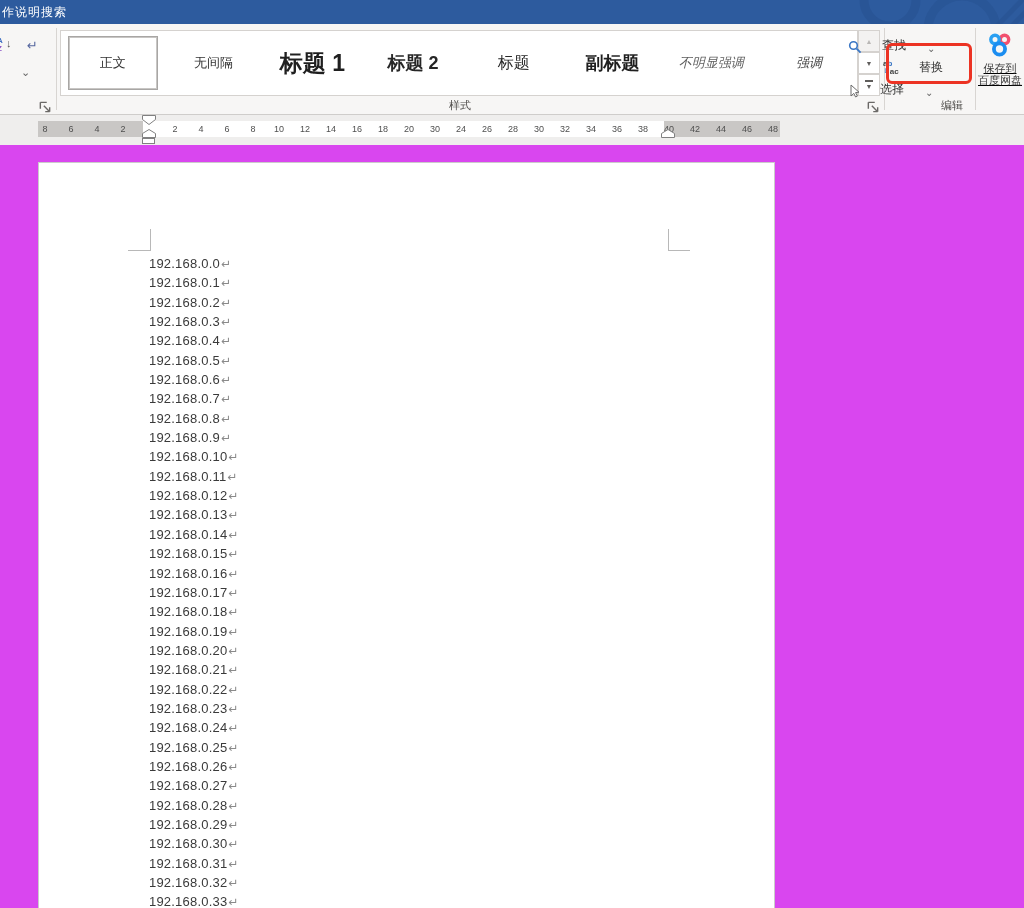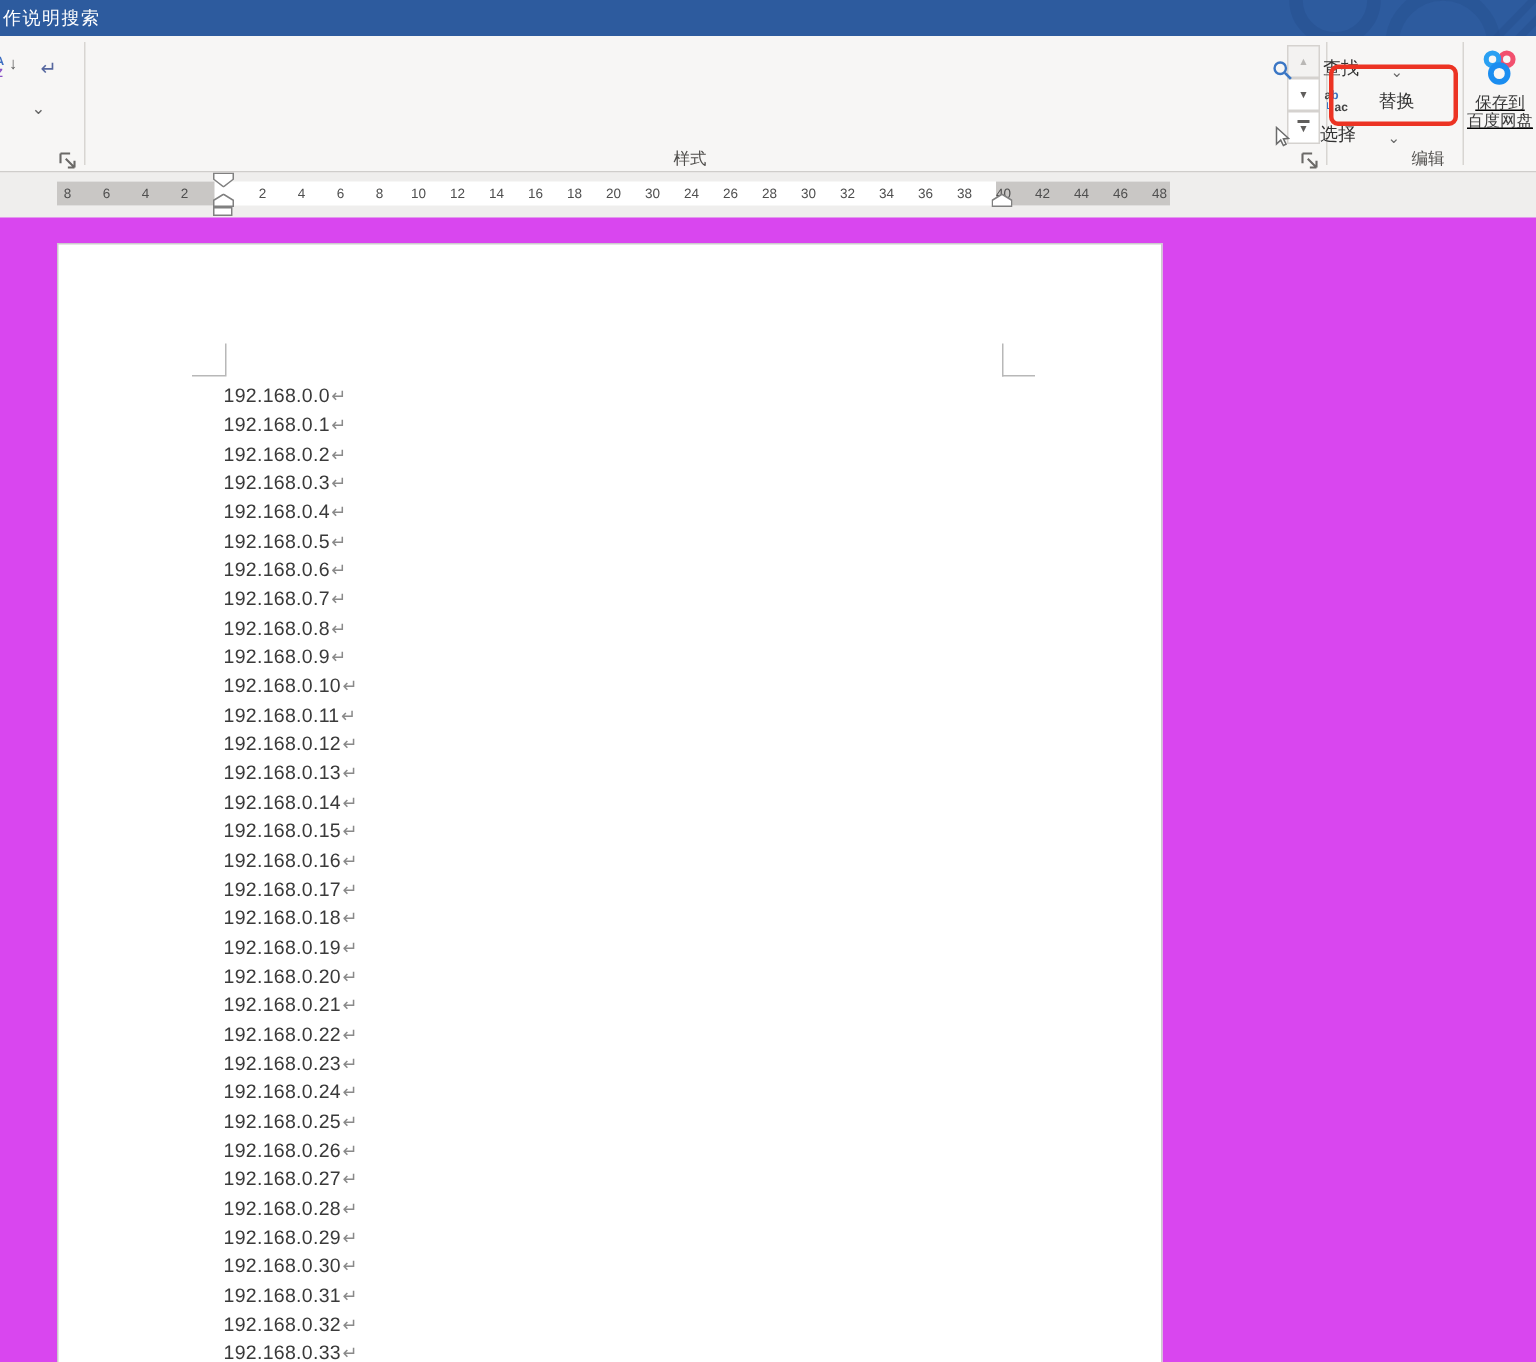--- a/index.html
+++ b/index.html
@@ -109,20 +109,32 @@
       <span class="arr">↓</span>
     </span>
     <span class="marks-icon">↵</span>
     <span class="chev-plain">⌄</span>
     <svg class="launcher" style="left:38px; top:76px;" viewBox="0 0 12 12">
       <path d="M2,2 H7.5 M2,2 V7.5" stroke="#6a6866" stroke-width="1.2" fill="none"></path>
       <path d="M5,5 L10,10 M10,10 V6.2 M10,10 H6.2" stroke="#6a6866" stroke-width="1.2" fill="none"></path>
     </svg>
     <div class="vsep" style="left:56px;"></div>
 
+    <div class="gallery">
+      <div class="sg-item">
+        <span class="sg-sel sg-normal">正文</span>
+      </div>
+      <div class="sg-item sg-nospace">无间隔</div>
+      <div class="sg-item sg-h1">标题 1</div>
+      <div class="sg-item sg-h2">标题 2</div>
+      <div class="sg-item sg-title">标题</div>
+      <div class="sg-item sg-sub">副标题</div>
+      <div class="sg-item sg-subtle">不明显强调</div>
+      <div class="sg-item sg-emph">强调</div>
+    </div>
     <div class="gal-scroll">
       <div class="gal-btn disabled">▲</div>
       <div class="gal-btn">▼</div>
       <div class="gal-btn">
         <span class="morebar"></span>
         <span>▼</span>
       </div>
     </div>
     <svg class="launcher" style="left:866px; top:76px;" viewBox="0 0 12 12">
       <path d="M2,2 H7.5 M2,2 V7.5" stroke="#6a6866" stroke-width="1.2" fill="none"></path>

